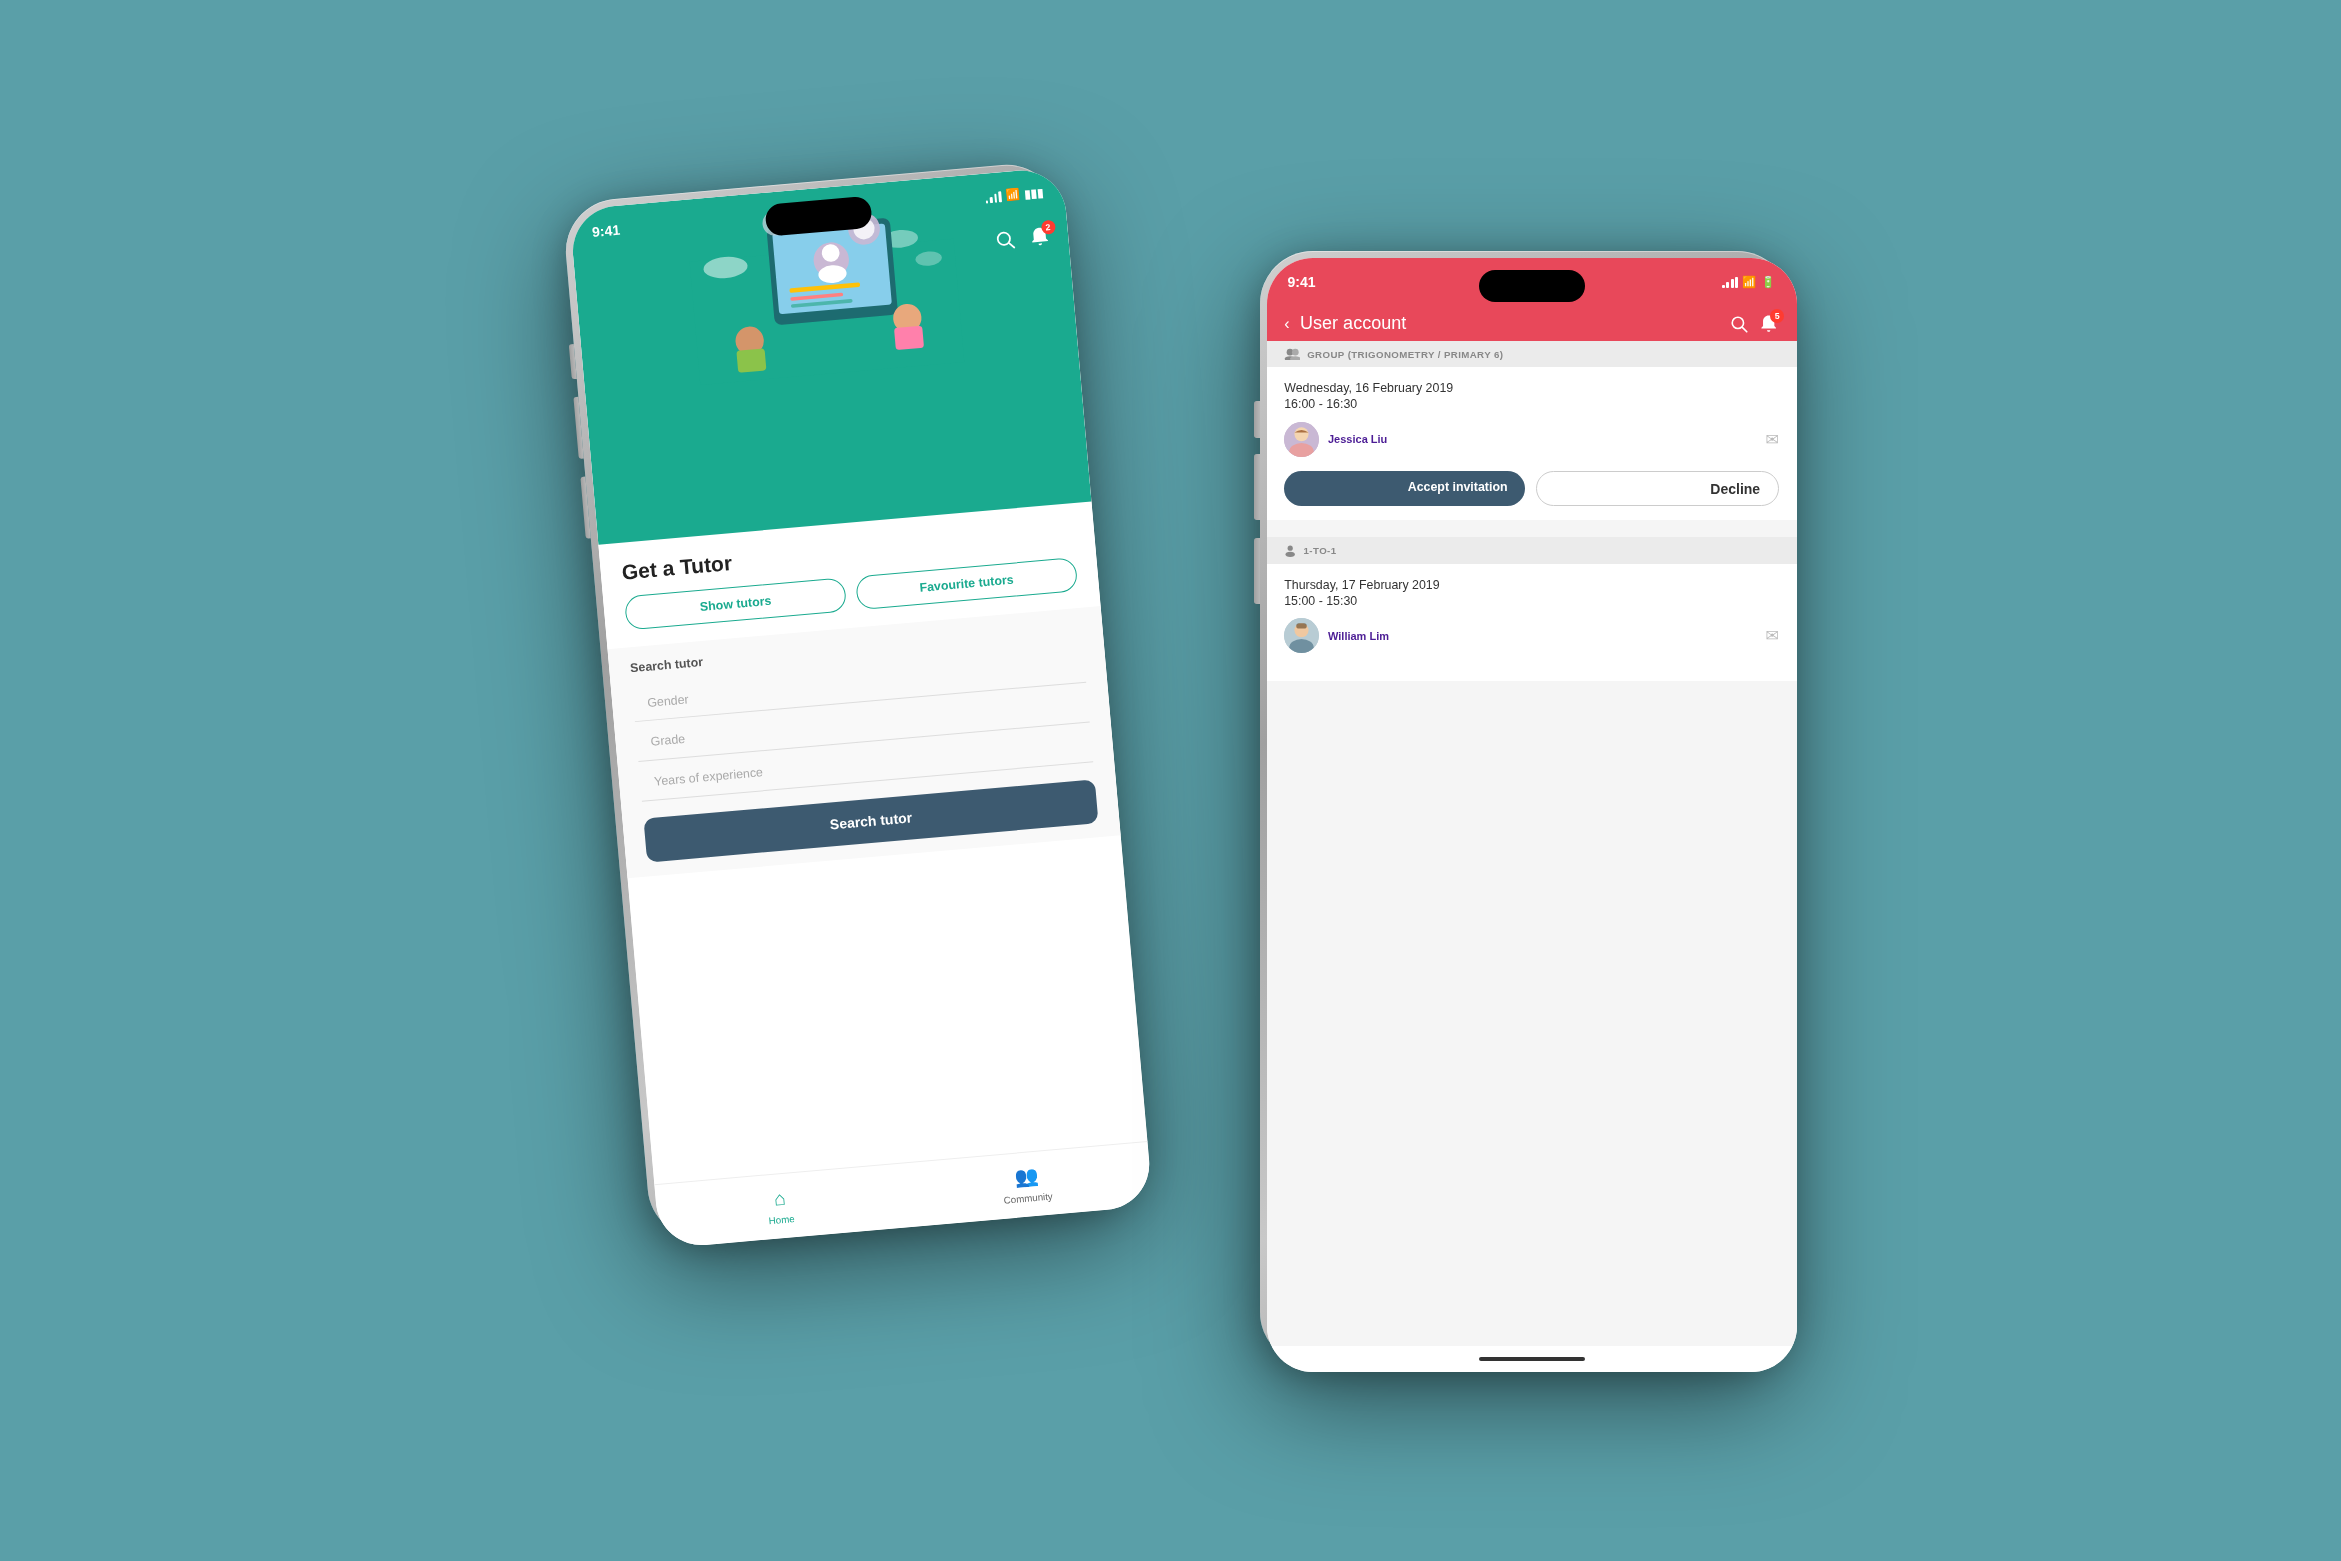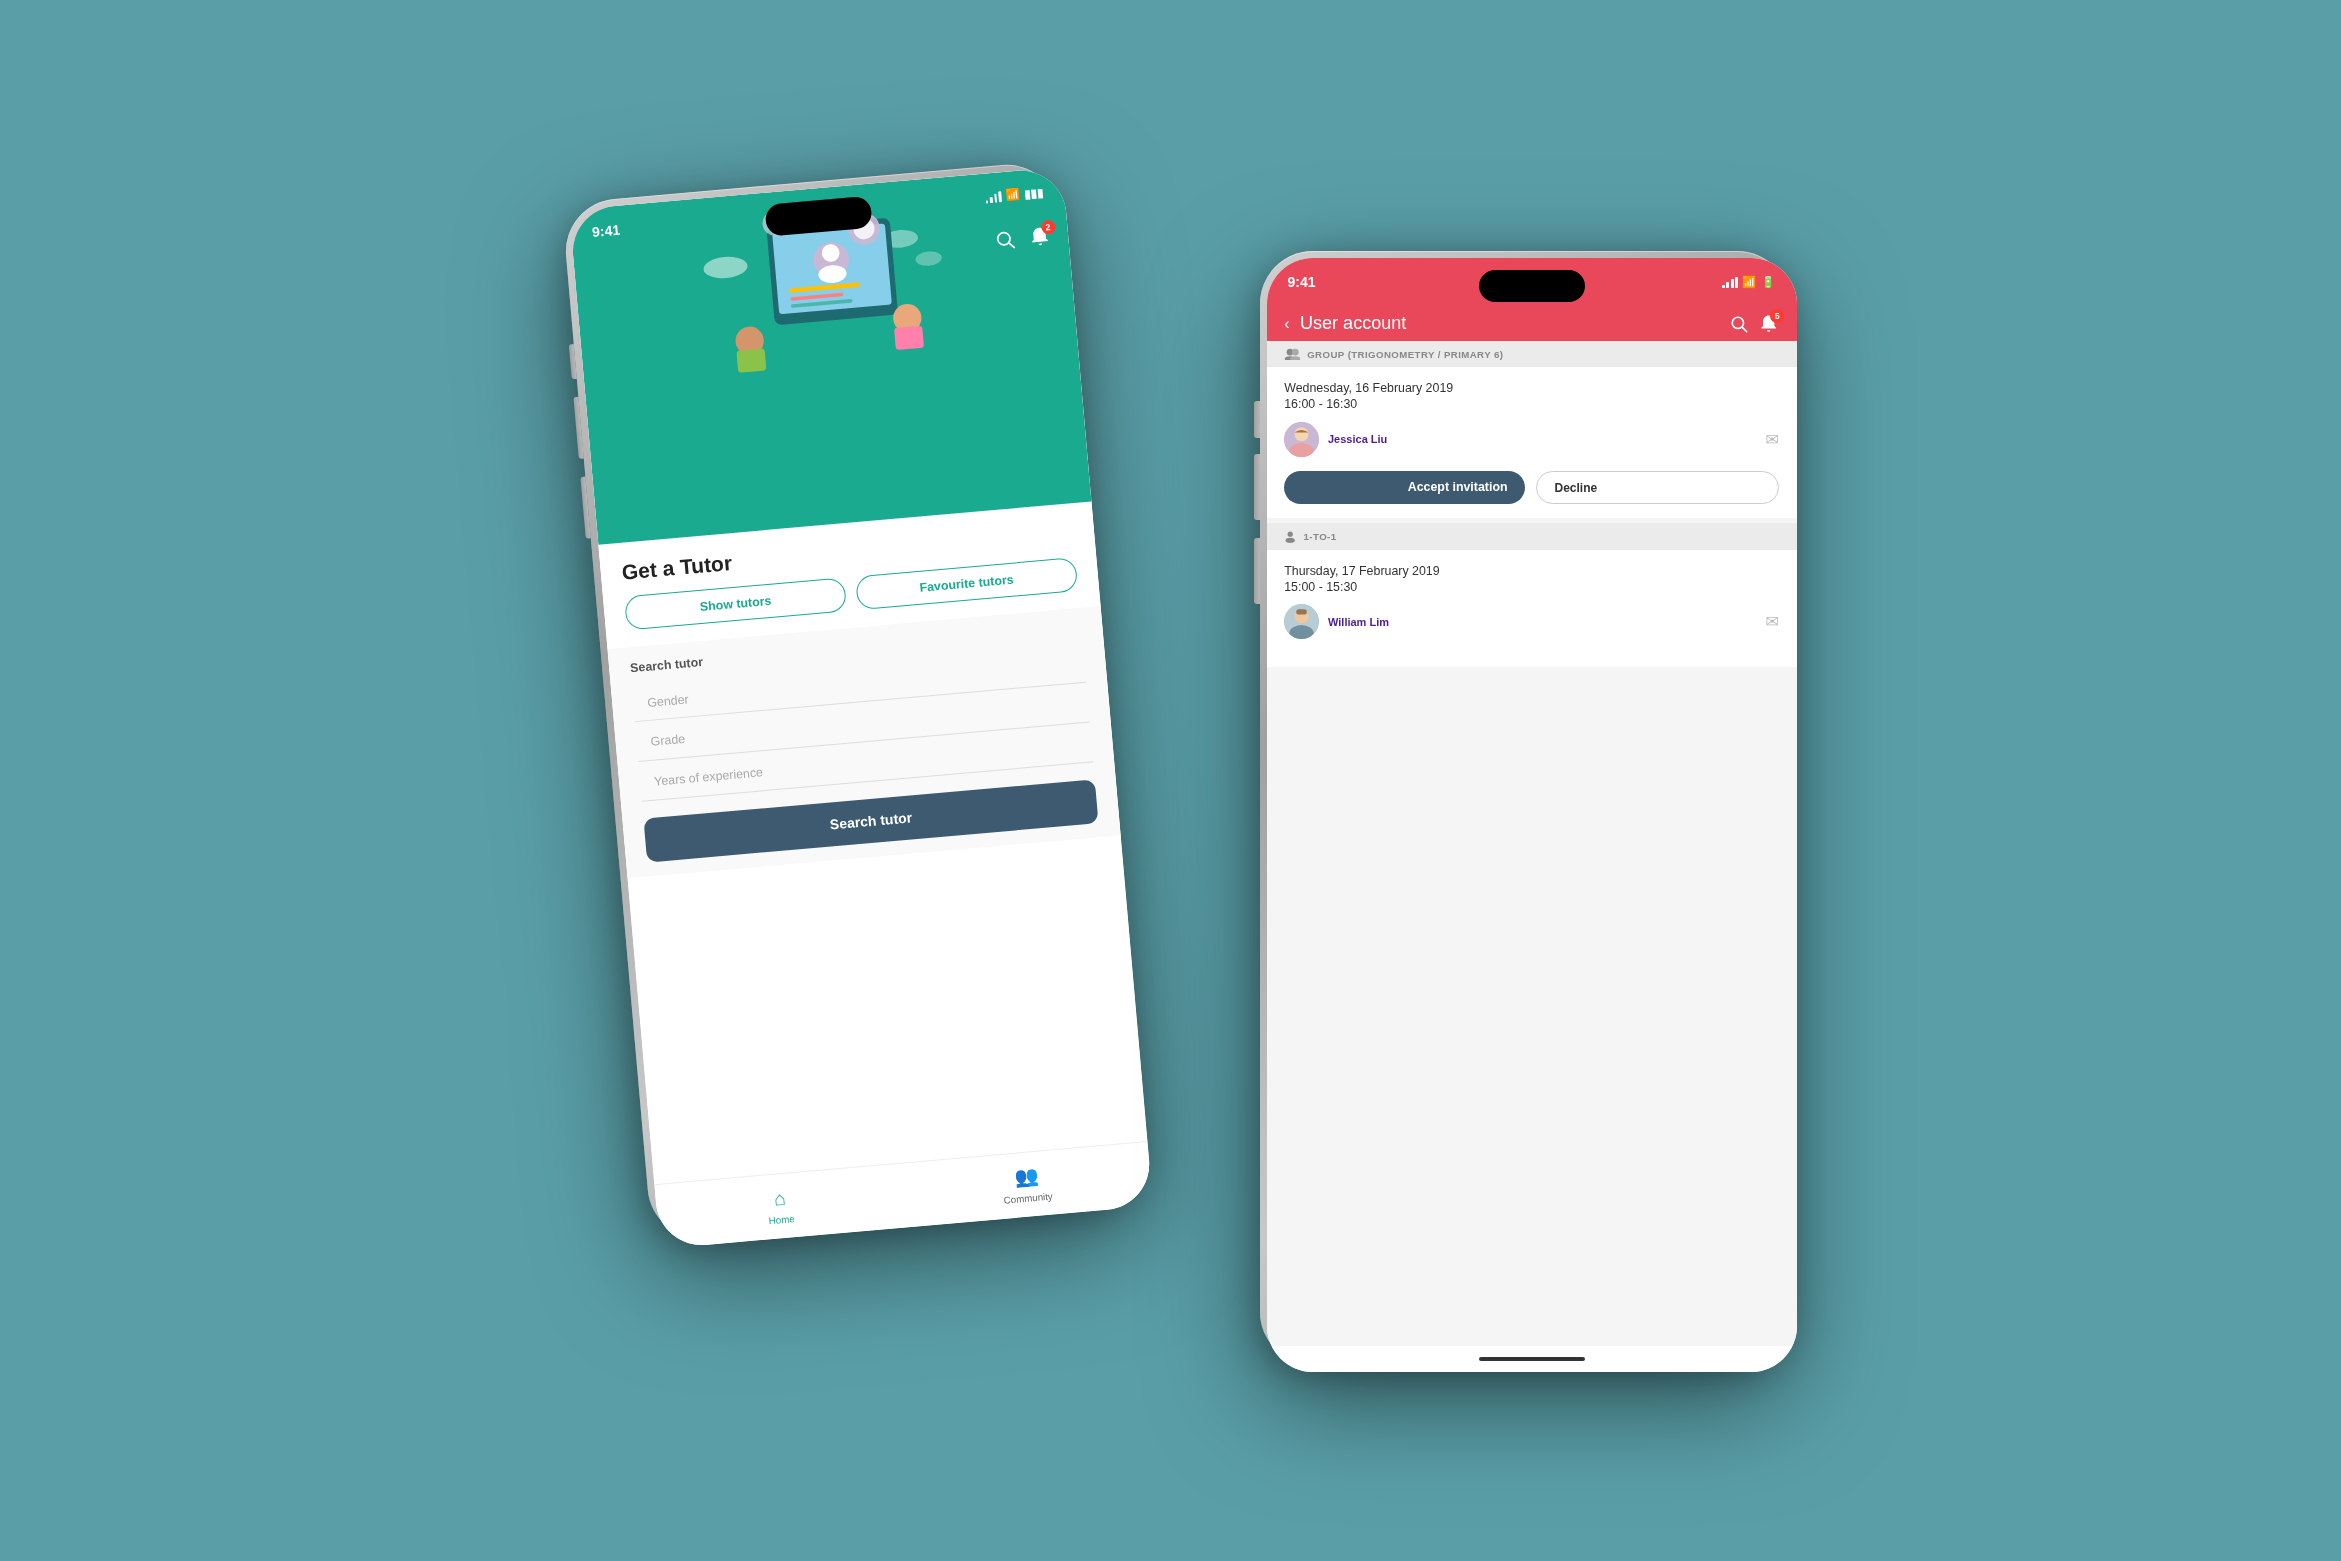--- a/index.html
+++ b/index.html
@@ -336,21 +336,21 @@
       color: #888;
       letter-spacing: 0.4px;
       display: flex;
       align-items: center;
       gap: 7px;
     }
 
     .session-card {
       background: #fff;
       padding: 14px 17.7px;
-      margin-bottom: 5px;
+      margin-bottom: 17px;
     }
 
     .session-date {
       font-size: 12.4px;
       font-weight: 500;
       color: #333;
       margin-bottom: 1.8px;
     }
 
     .session-time {
@@ -407,24 +407,24 @@
       flex: 1;
       text-align: right;
     }
 
     .decline-btn {
       background: #fff;
       color: #333;
       border: 1.3px solid #ccc;
       border-radius: 21px;
       padding: 8.8px 17.7px;
-      font-size: 12px;
+      font-size: 14px;
       font-weight: 600;
       flex: 1;
-      text-align: left;
+      text-align: right;
     }
 
     .cancel-btn {
       background: #fff;
       color: #333;
       border: 1.3px solid #ccc;
       border-radius: 21px;
       padding: 10.6px 0;
       font-size: 12.4px;
       font-weight: 500;

